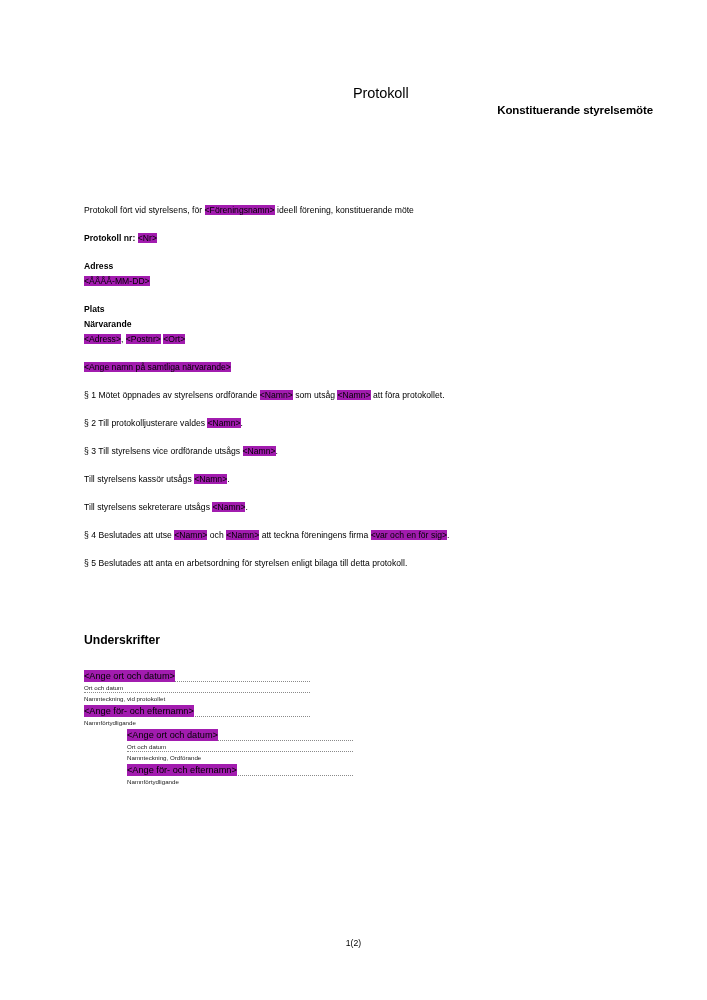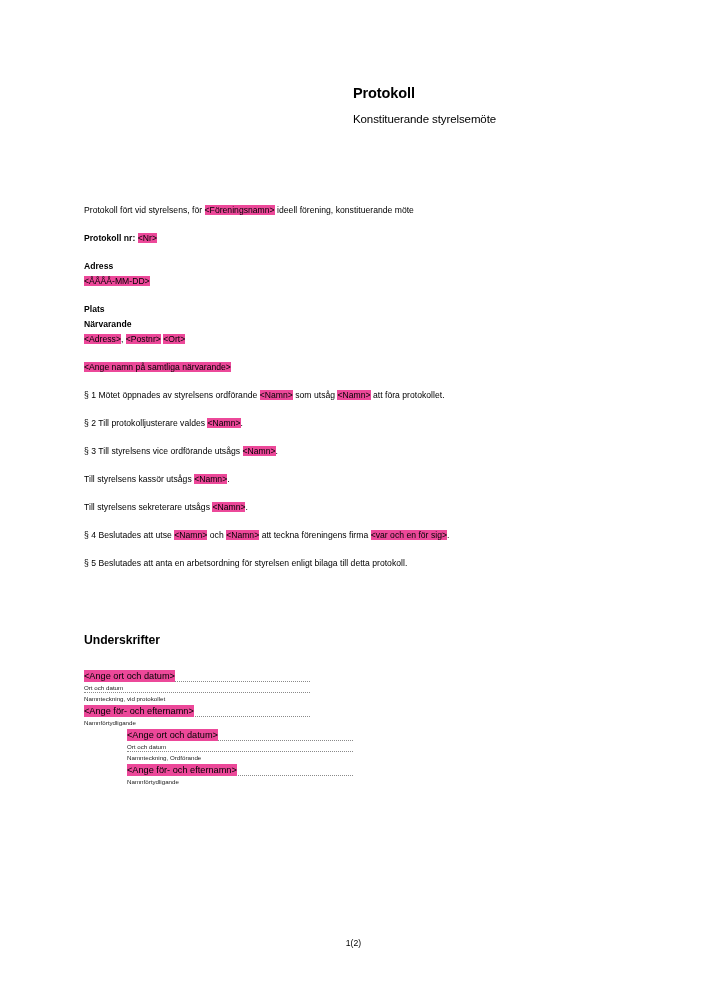--- a/index.html
+++ b/index.html
@@ -27,30 +27,31 @@
 
   
   .doc-header {
     position: absolute;
     left: 353px;
     top: 85px;
     width: 300px;
   }
   .doc-title {
     font-size: 14.5px;
-    font-weight: bold;
+    font-weight: normal;
     line-height: 17px;
     letter-spacing: -0.1px;
   }
   .doc-subtitle {
     font-size: 11.5px;
-    font-weight: normal;
+    font-weight: bold;
     line-height: 15px;
-    margin-top: 10px;
+    margin-top: 1px;
     letter-spacing: -0.1px;
+    text-align: right;
   }
 
   
   .body-block {
     position: absolute;
     left: 84px;
     top: 205px;
     width: 530px;
   }
 
@@ -65,21 +66,21 @@
     margin-bottom: 4px;
   }
   .para.grouped {
     margin-bottom: 17px;
   }
   .lbl {
     font-weight: bold;
   }
 
   .hl {
-    background: #ec4899;
+    background: #a21caf;
     color: #000;
   }
 
   
   .sign-heading {
     position: absolute;
     left: 84px;
     top: 633px;
     font-size: 12.2px;
     font-weight: bold;

